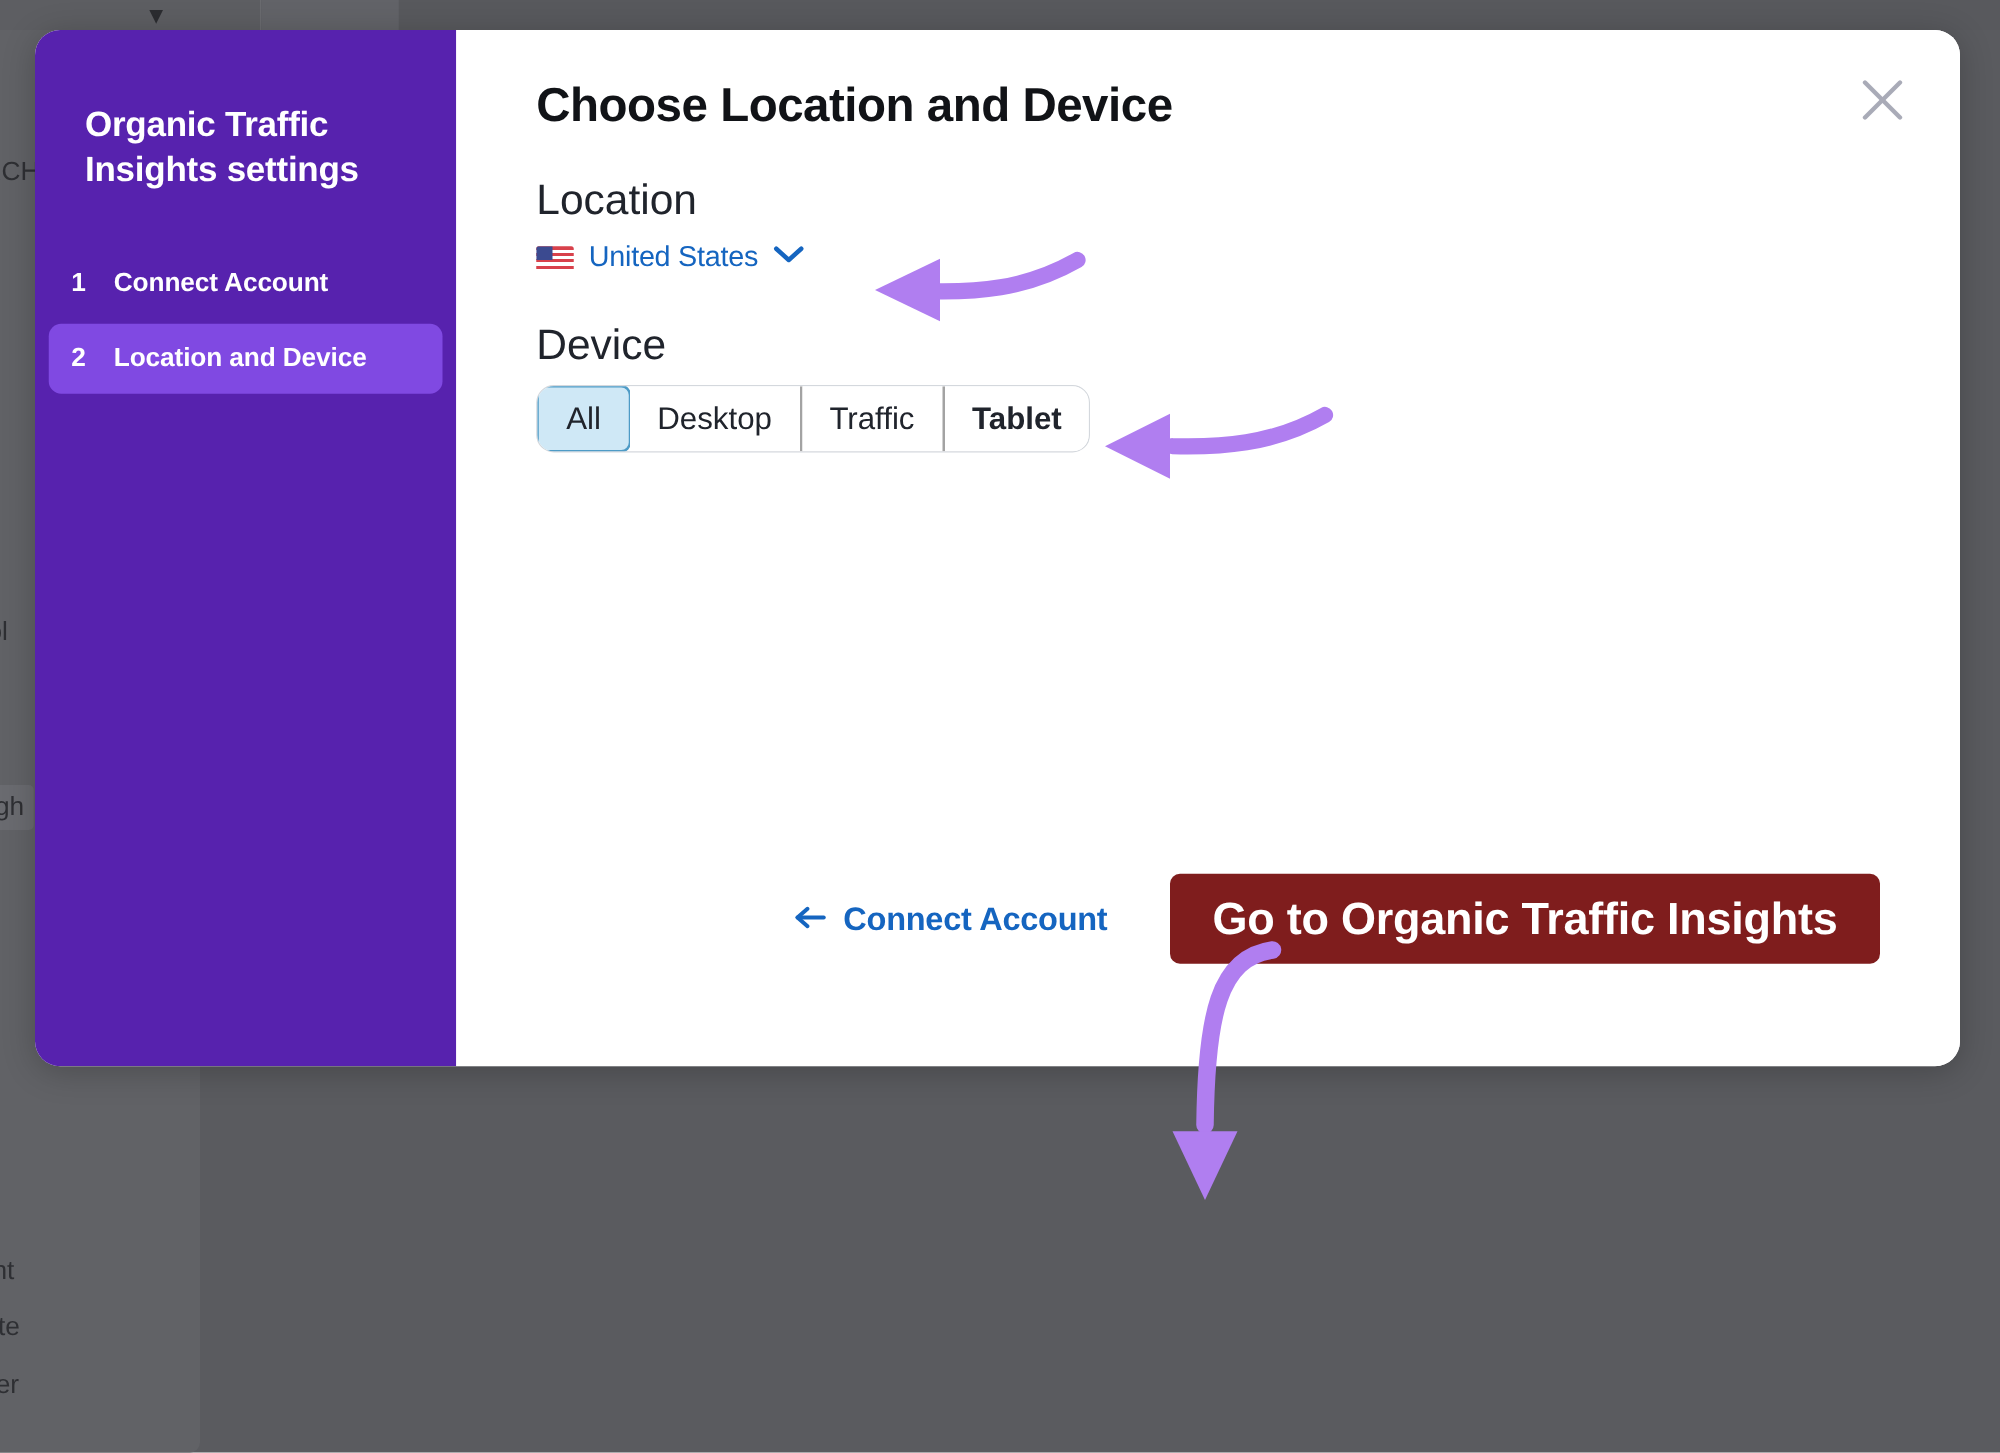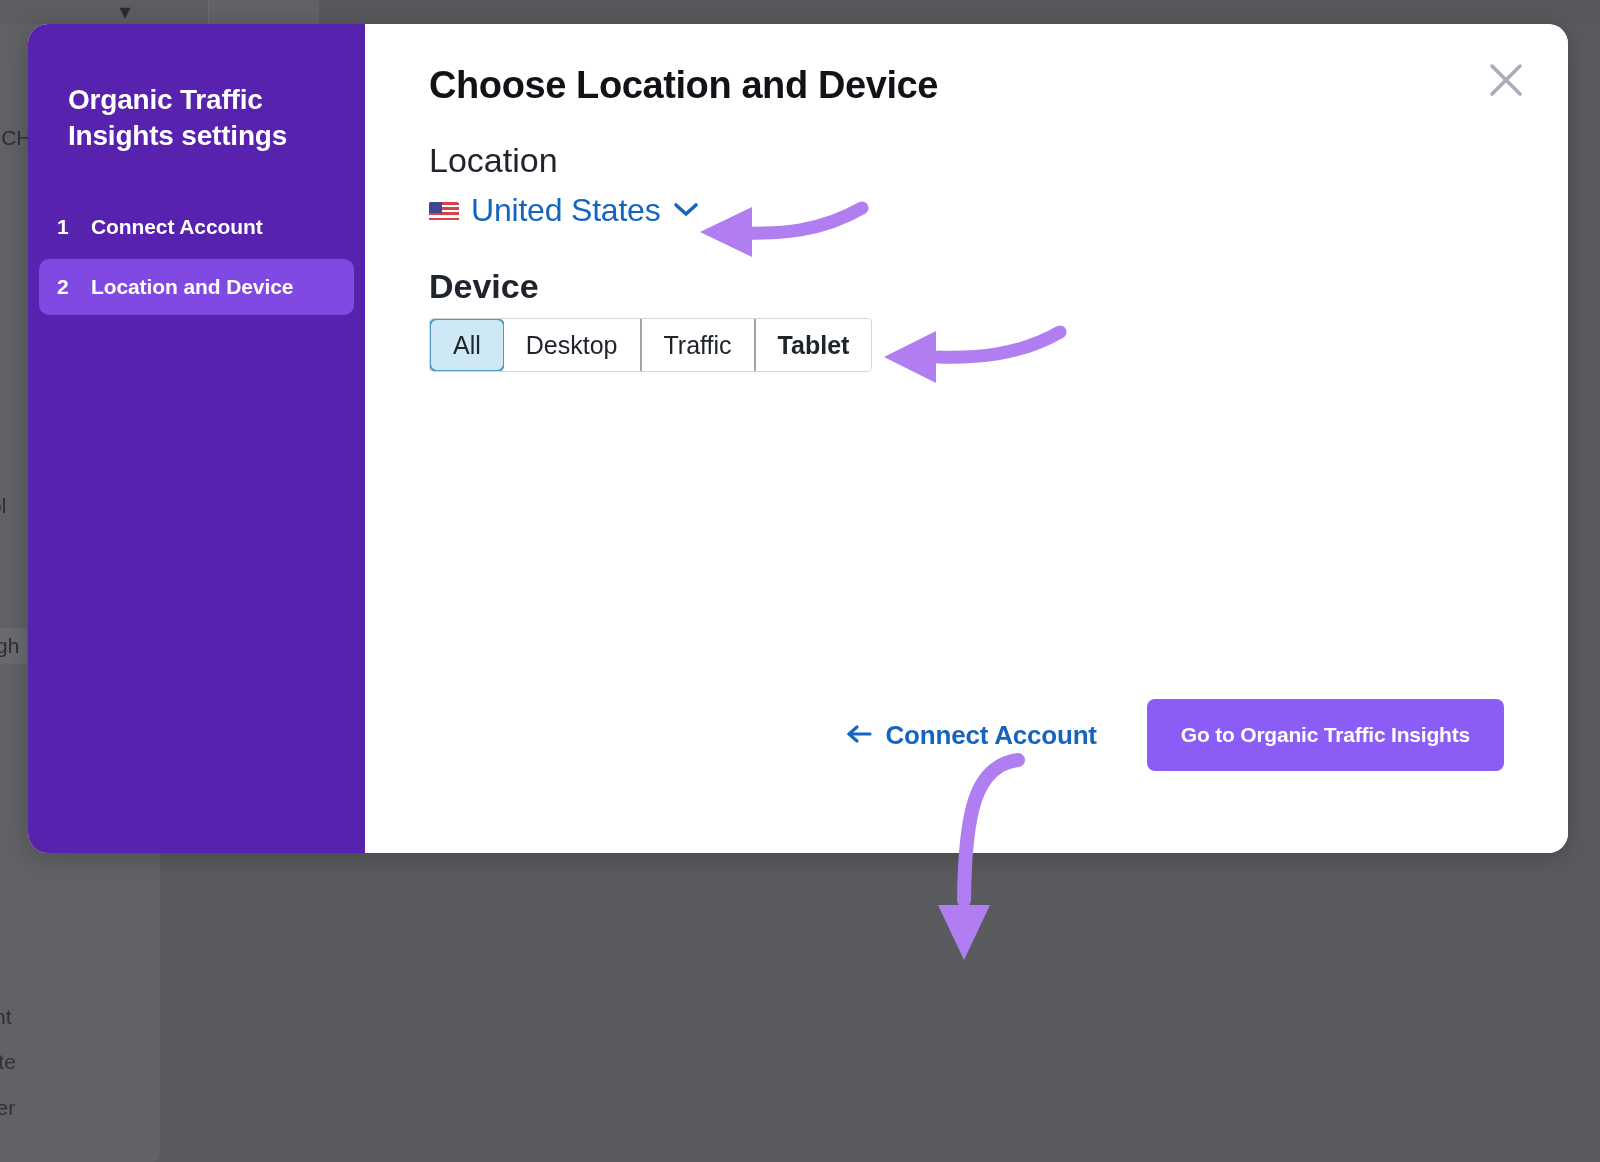--- a/index.html
+++ b/index.html
@@ -196,36 +196,35 @@
     vertical-align: middle;
   }
   .flag-fallback::before {
     content: "";
     position: absolute;
     left: 0; top: 0;
     width: 13px; height: 11px;
     background: #3b4a90;
   }
   .location-name {
-    font-size: 32px;
+    font-size: 23px;
     color: #1565c0;
     letter-spacing: -0.2px;
   }
   .chev-down {
     margin-left: 2px;
     display: inline-block;
   }
   .device-label {
     margin-top: 6px;
-    font-weight: bold;
   }
   .segmented {
     display: inline-flex;
     border: 1px solid #d4d8dd;
-    border-radius: 4px;
+    border-radius: 14px;
     overflow: hidden;
     background: #ffffff;
     height: 54px;
     box-sizing: border-box;
   }
   .seg {
     display: flex;
     align-items: center;
     justify-content: center;
     padding: 0 22px;
@@ -262,23 +261,23 @@
     display: inline-flex;
     align-items: center;
     gap: 13px;
     color: #1565c0;
     font-size: 26px;
     font-weight: bold;
     cursor: pointer;
     letter-spacing: -0.2px;
   }
   .primary-btn {
-    background: #8b5cf6;
+    background: #7f1d1d;
     color: #ffffff;
-    font-size: 21px;
+    font-size: 36px;
     font-weight: bold;
     border: none;
     border-radius: 8px;
     padding: 0 34px;
     height: 72px;
     cursor: pointer;
     letter-spacing: -0.2px;
     font-family: "Liberation Sans", sans-serif;
   }
 

